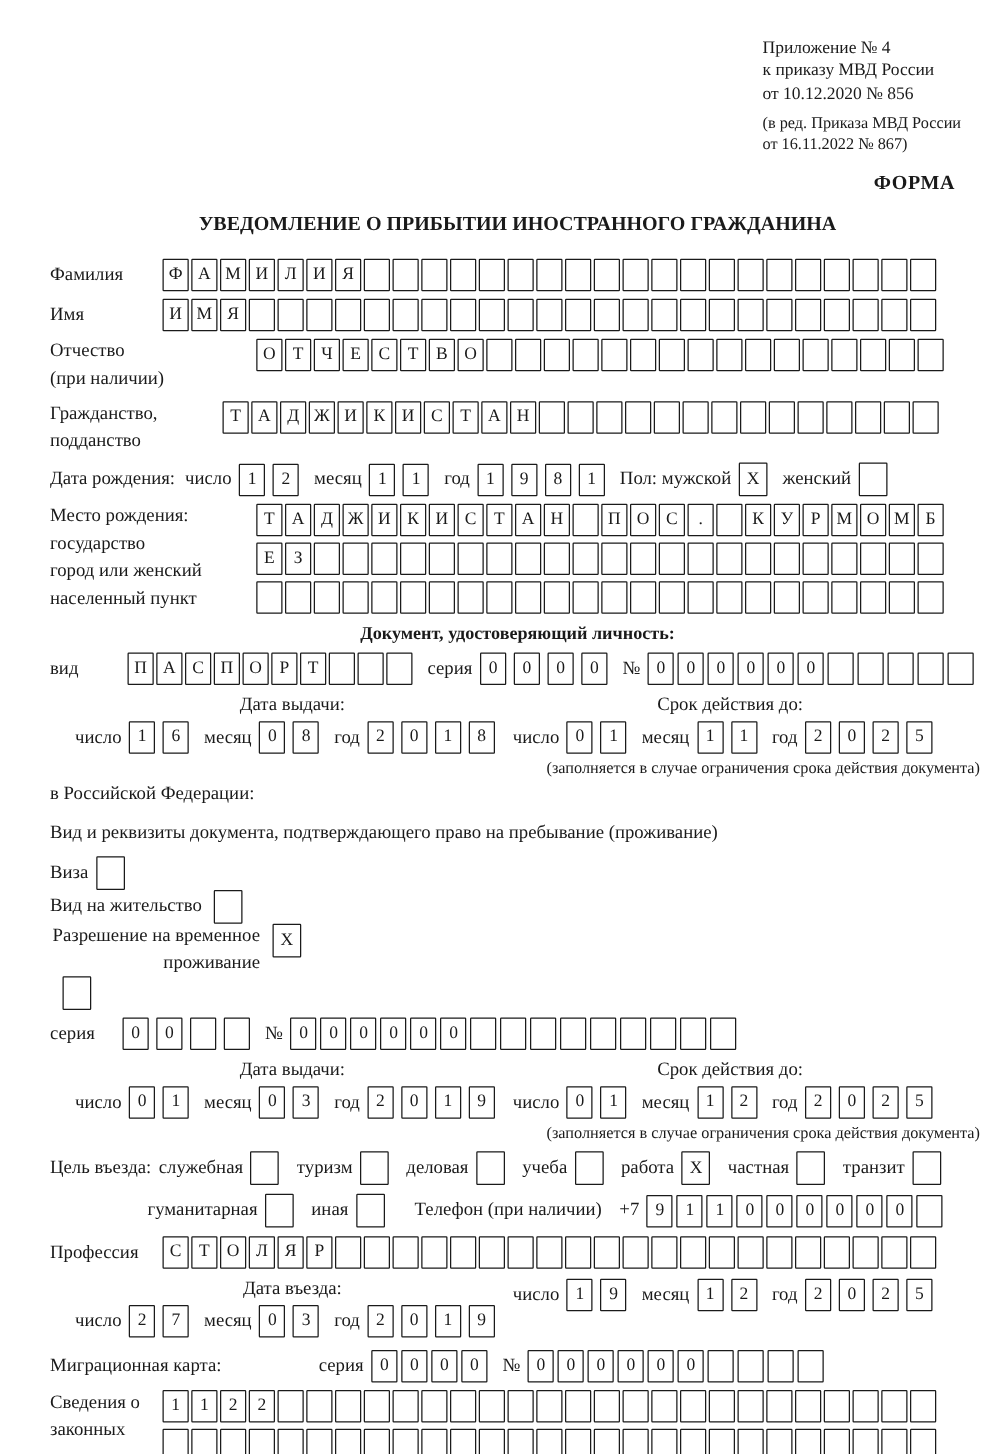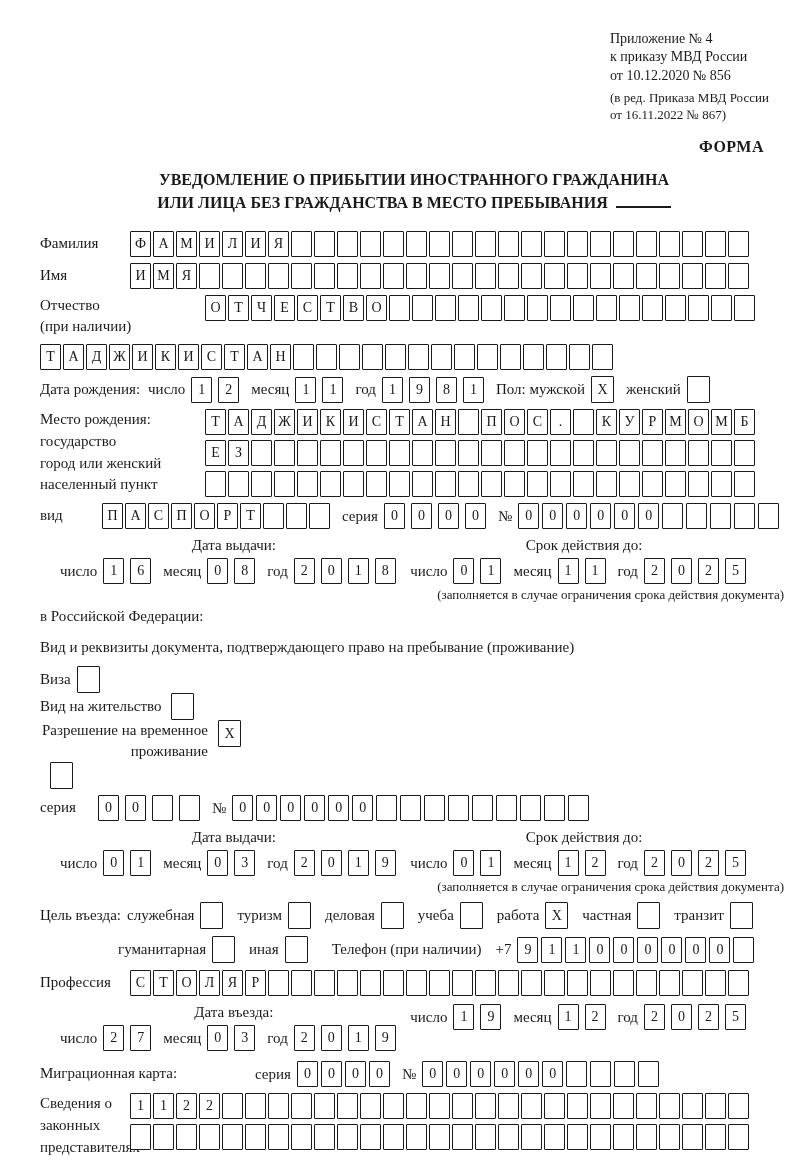--- a/index.html
+++ b/index.html
@@ -81,23 +81,20 @@
     <div>от 10.12.2020 № 856</div>
     <div class="small">
       <div>(в ред. Приказа МВД России</div>
       <div>от 16.11.2022 № 867)</div>
     </div>
   </div>
   <div class="form-label">ФОРМА</div>
 
   <div class="title">
     <div>УВЕДОМЛЕНИЕ О ПРИБЫТИИ ИНОСТРАННОГО ГРАЖДАНИНА</div>
-    <div>
-      <span>ИЛИ ЛИЦА БЕЗ ГРАЖДАНСТВА В МЕСТО ПРЕБЫВАНИЯ</span><span class="blank-line"></span>
-    </div>
   </div>
 
 
   <div class="frow" style="margin-top:16px">
     <div class="flabel w90">Фамилия</div>
     <div class="cells">
         <span class="cell">Ф</span>
         <span class="cell">А</span>
         <span class="cell">М</span>
         <span class="cell">И</span>
@@ -187,20 +184,24 @@
         <span class="cell"></span>
         <span class="cell"></span>
         <span class="cell"></span>
         <span class="cell"></span>
         <span class="cell"></span>
         <span class="cell"></span>
       </div>
   </div>
 
   <div class="frow top">
+    <div class="flabel w138">
+      <div>Гражданство,</div>
+      <div>подданство</div>
+    </div>
     <div class="cells">
         <span class="cell">Т</span>
         <span class="cell">А</span>
         <span class="cell">Д</span>
         <span class="cell">Ж</span>
         <span class="cell">И</span>
         <span class="cell">К</span>
         <span class="cell">И</span>
         <span class="cell">С</span>
         <span class="cell">Т</span>
@@ -334,20 +335,21 @@
           <span class="cell"></span>
           <span class="cell"></span>
           <span class="cell"></span>
           <span class="cell"></span>
           <span class="cell"></span>
           <span class="cell"></span>
         </div>
     </div>
   </div>
 
+  <div class="doc-heading">Документ, удостоверяющий личность:</div>
 
   <div class="frow">
     <span class="flabel" style="width:62px">вид</span>
     <div class="cells">
         <span class="cell">П</span>
         <span class="cell">А</span>
         <span class="cell">С</span>
         <span class="cell">П</span>
         <span class="cell">О</span>
         <span class="cell">Р</span>

